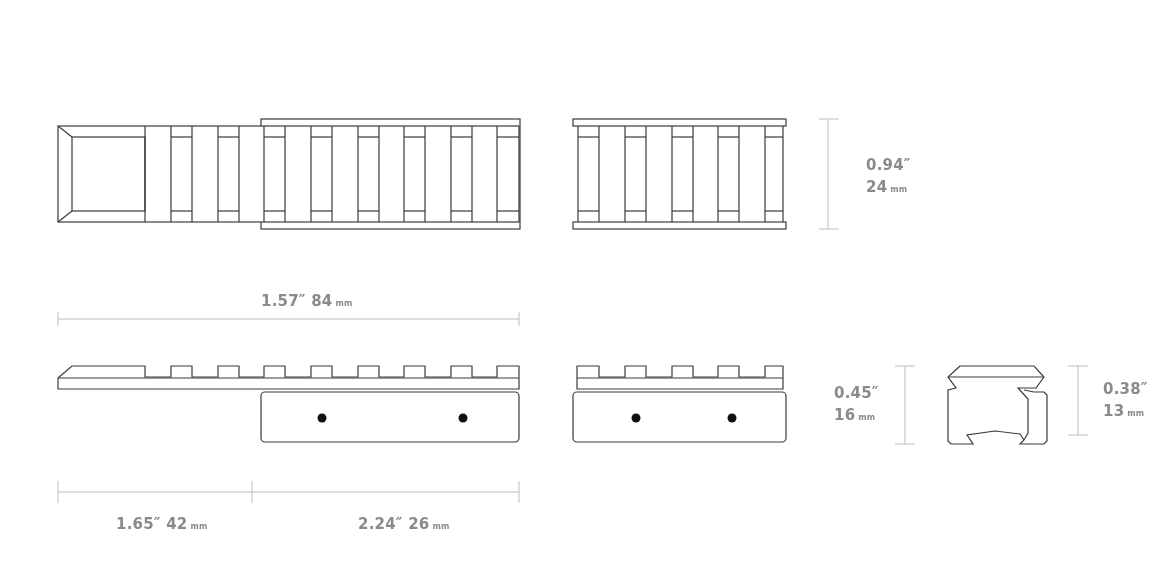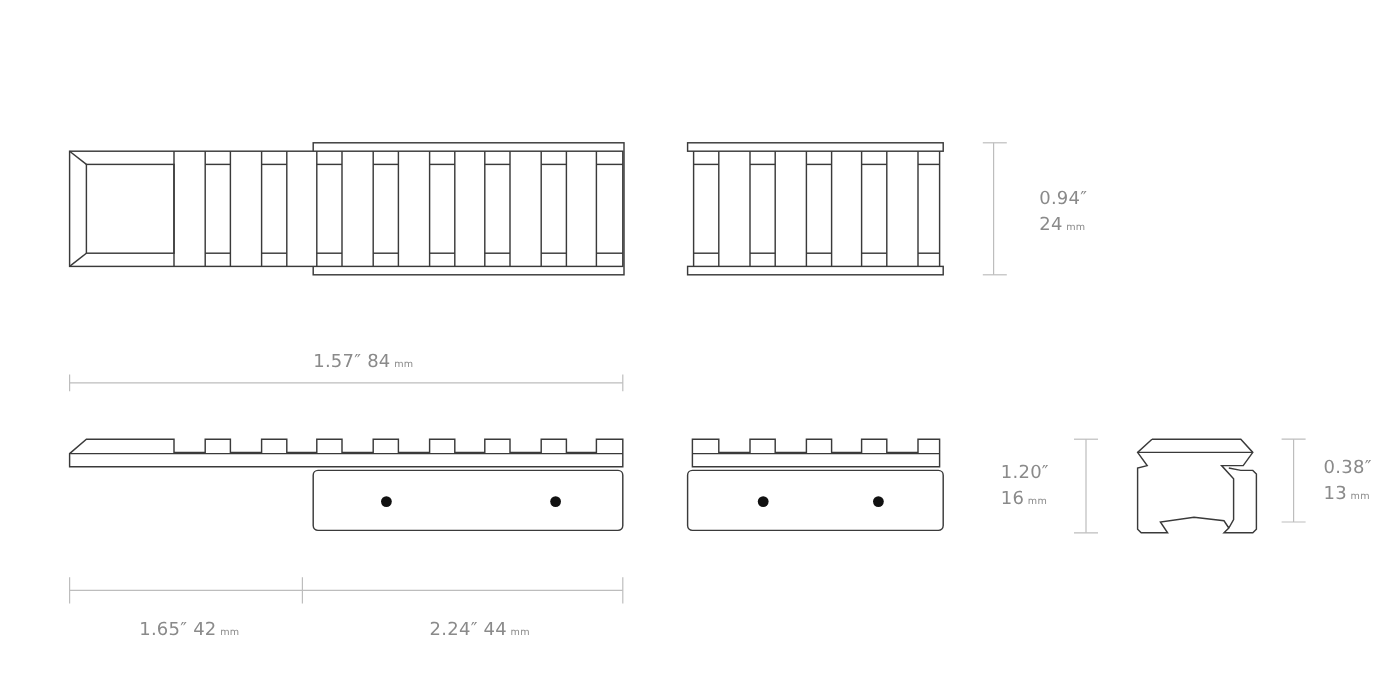--- a/index.html
+++ b/index.html
@@ -1,20 +1,20 @@
 <!DOCTYPE html>
 <html><head>
   <meta charset="utf-8">
   <style>
     html, body { margin: 0; padding: 0; background: #ffffff; }
     body { width: 1162px; height: 574px; position: relative; overflow: hidden;
            font-family: "DejaVu Sans", sans-serif; }
     #drawing { position: absolute; left: 0; top: 0; width: 1162px; height: 574px; }
     .dim-text { position: absolute; color: #8a8a8a; font-size: 15px; line-height: 1; white-space: nowrap;
-                font-family: "DejaVu Sans", sans-serif; font-weight: 400; letter-spacing: 0.2px; }
+                font-family: "DejaVu Sans", sans-serif; font-weight: 700; letter-spacing: 0.2px; }
     .unit { font-size: 8px; margin-left: 3px; }
     .stack { line-height: 22px; }
   </style>
 </head>
 <body>
 
 <svg id="drawing" viewBox="0 0 1162 574" xmlns="http://www.w3.org/2000/svg">
   <g fill="none" stroke="#3a3a3a" stroke-width="1.2">
 
     <g>
@@ -149,30 +149,30 @@
   <div>0.94″</div>
   <div><span>24</span><span class="unit">mm</span></div>
 </div>
 
 <div class="dim-text" style="left:261px; top:294px;">
   <span>1.57″</span>
   <span>84</span><span class="unit">mm</span>
 </div>
 
 <div class="dim-text stack" style="left:834px; top:382px;">
-  <div>1.20″</div>
+  <div>0.45″</div>
   <div><span>16</span><span class="unit">mm</span></div>
 </div>
 
 <div class="dim-text stack" style="left:1103px; top:378px;">
   <div>0.38″</div>
   <div><span>13</span><span class="unit">mm</span></div>
 </div>
 
 <div class="dim-text" style="left:116px; top:517px;">
   <span>1.65″</span>
   <span>42</span><span class="unit">mm</span>
 </div>
 
 <div class="dim-text" style="left:358px; top:517px;">
   <span>2.24″</span>
-  <span>44</span><span class="unit">mm</span>
+  <span>26</span><span class="unit">mm</span>
 </div>
 
 </body></html>

